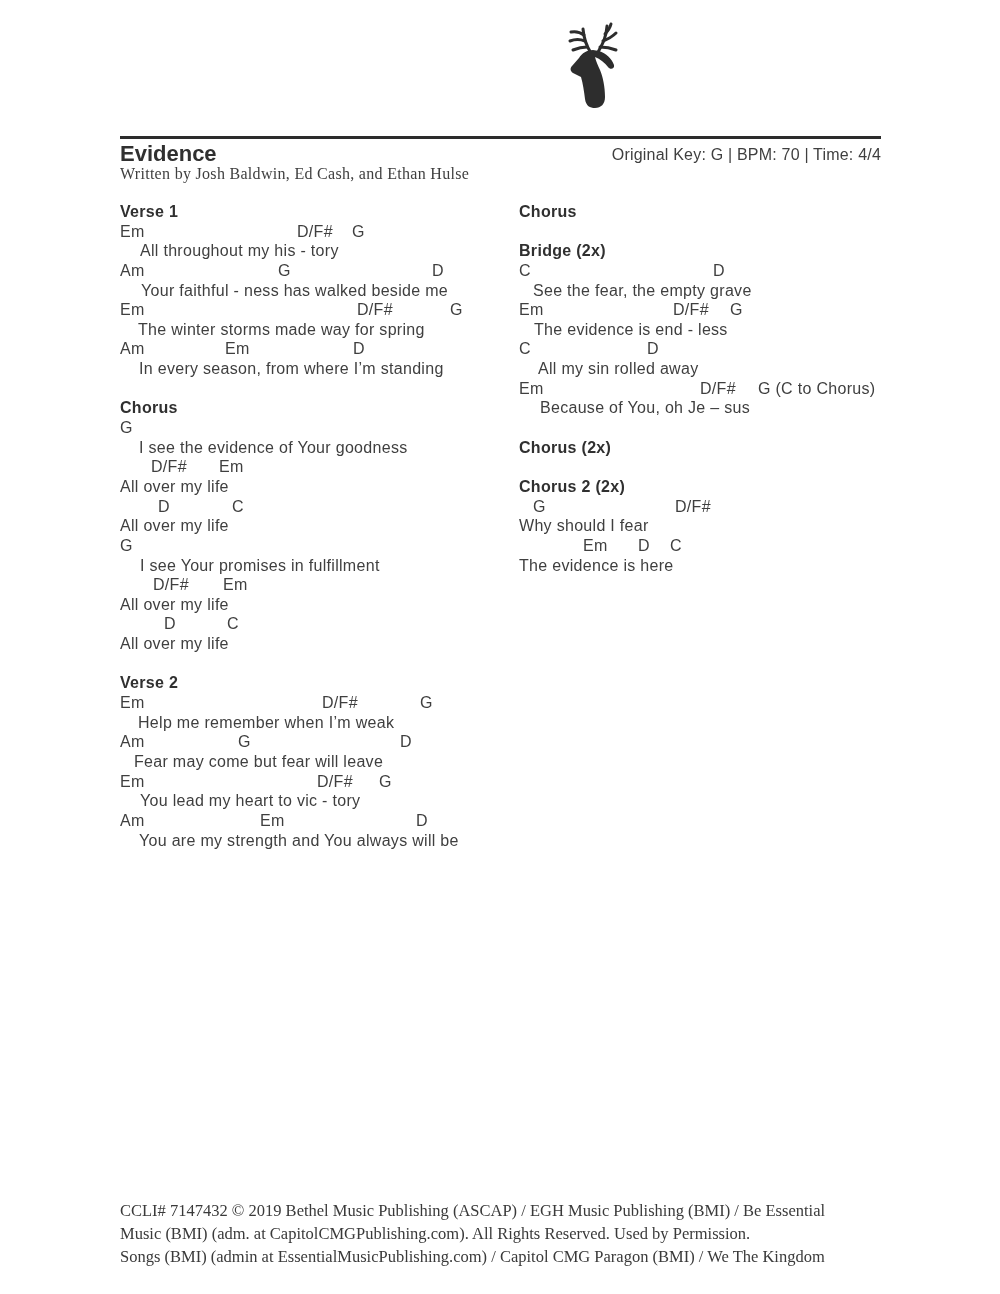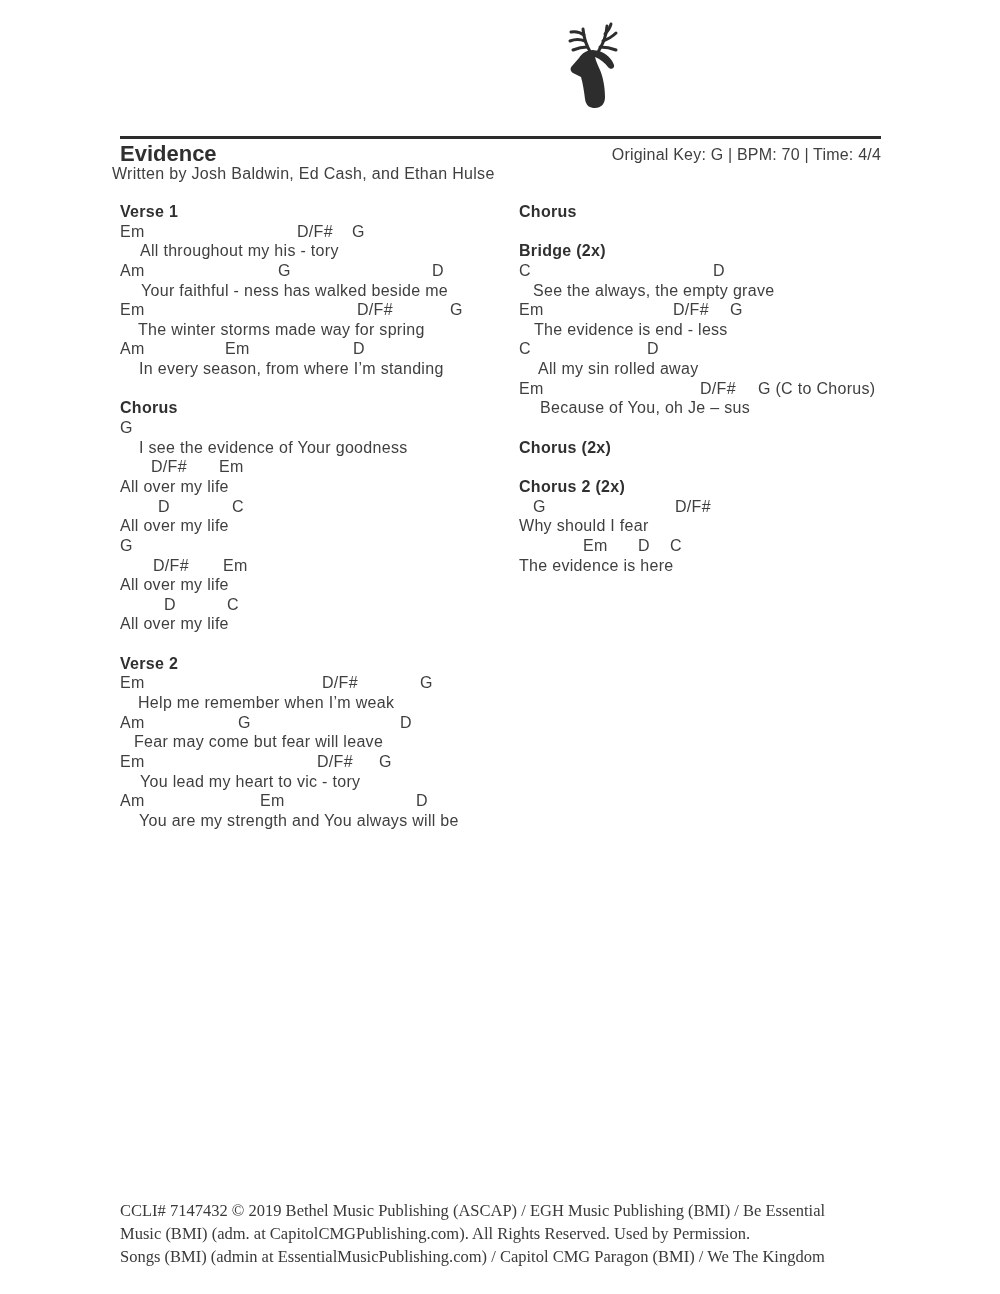--- a/index.html
+++ b/index.html
@@ -27,24 +27,25 @@
     color: var(--heading, #303030);
     margin: 0;
   }
   .meta {
     position: absolute; right: 119px; top: 146px;
     font-size: 16px; line-height: 18px; letter-spacing: 0.2px;
     color: var(--text, #3f3f3f);
     white-space: nowrap;
   }
   .writers {
-    position: absolute; left: 112px; top: 165px;
+    position: absolute; left: 120px; top: 165px;
     font-size: 16px; letter-spacing: 0.3px;
     color: var(--text, #3f3f3f);
     white-space: nowrap;
+    font-family: Liberation Serif, serif;
   }
 
   
   .col {
     position: absolute; top: 202px;
     font-size: 16px; line-height: 19.65px; letter-spacing: 0.3px;
     white-space: nowrap;
   }
   .col-left  { left: 120px; width: 400px; }
   .col-right { left: 519px; width: 385px; }
@@ -150,20 +151,23 @@
           <span class="chord" style="left: 38px;">D</span>
           <span class="chord" style="left: 112px;">C</span>
         </div>
         <div class="line">
           <span class="lyric" style="padding-left: 0px;">All over my life</span>
         </div>
         <div class="line">
           <span class="chord" style="left: 0px;">G</span>
         </div>
         <div class="line">
+          <span class="lyric" style="padding-left: 20px;">I see Your promises in fulfillment</span>
+        </div>
+        <div class="line">
           <span class="chord" style="left: 33px;">D/F#</span>
           <span class="chord" style="left: 103px;">Em</span>
         </div>
         <div class="line">
           <span class="lyric" style="padding-left: 0px;">All over my life</span>
         </div>
         <div class="line">
           <span class="chord" style="left: 44px;">D</span>
           <span class="chord" style="left: 107px;">C</span>
         </div>
@@ -211,21 +215,21 @@
       <div class="section">
         <div class="sec-heading">Chorus</div>
       </div>
       <div class="section">
         <div class="sec-heading">Bridge (2x)</div>
         <div class="line">
           <span class="chord" style="left: 0px;">C</span>
           <span class="chord" style="left: 194px;">D</span>
         </div>
         <div class="line">
-          <span class="lyric" style="padding-left: 14px;">See the always, the empty grave</span>
+          <span class="lyric" style="padding-left: 14px;">See the fear, the empty grave</span>
         </div>
         <div class="line">
           <span class="chord" style="left: 0px;">Em</span>
           <span class="chord" style="left: 154px;">D/F#</span>
           <span class="chord" style="left: 211px;">G</span>
         </div>
         <div class="line">
           <span class="lyric" style="padding-left: 15px;">The evidence is end - less</span>
         </div>
         <div class="line">

